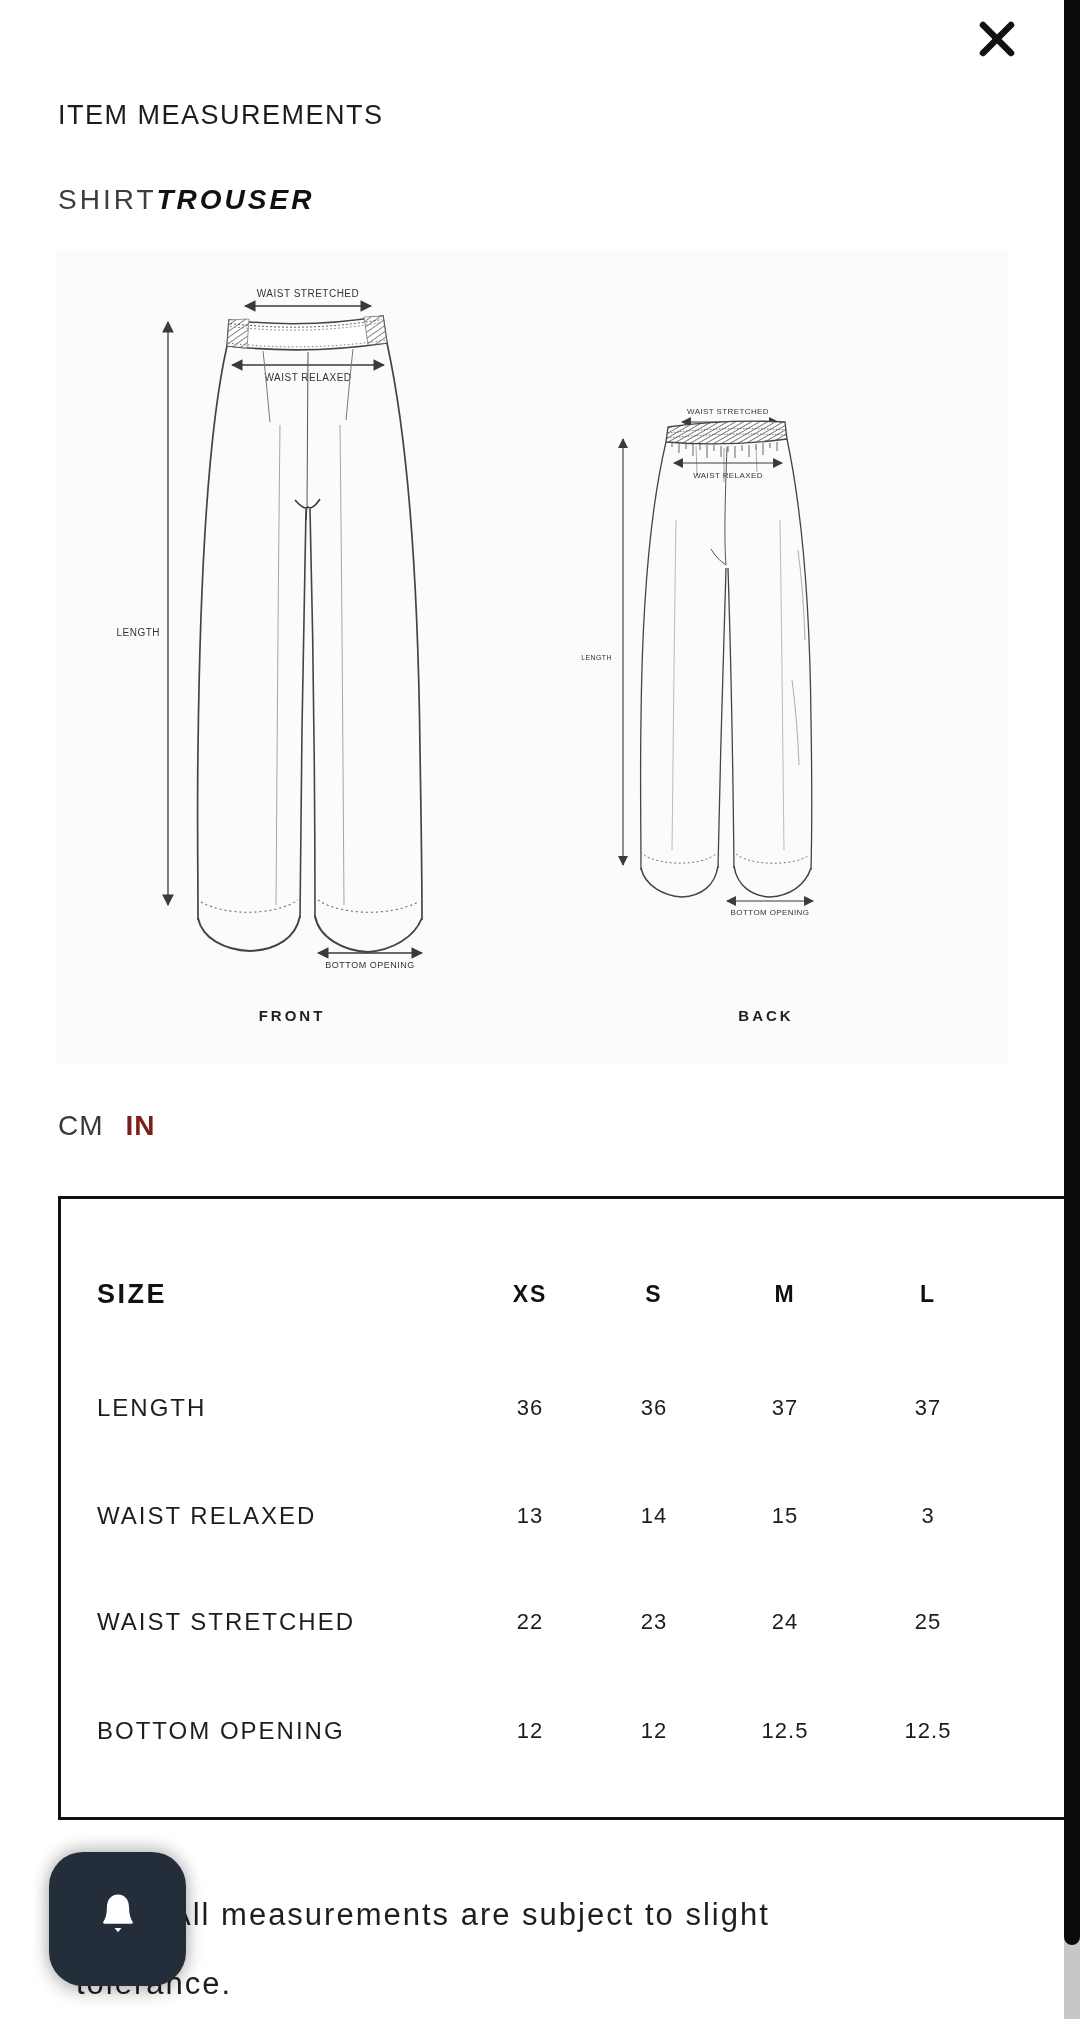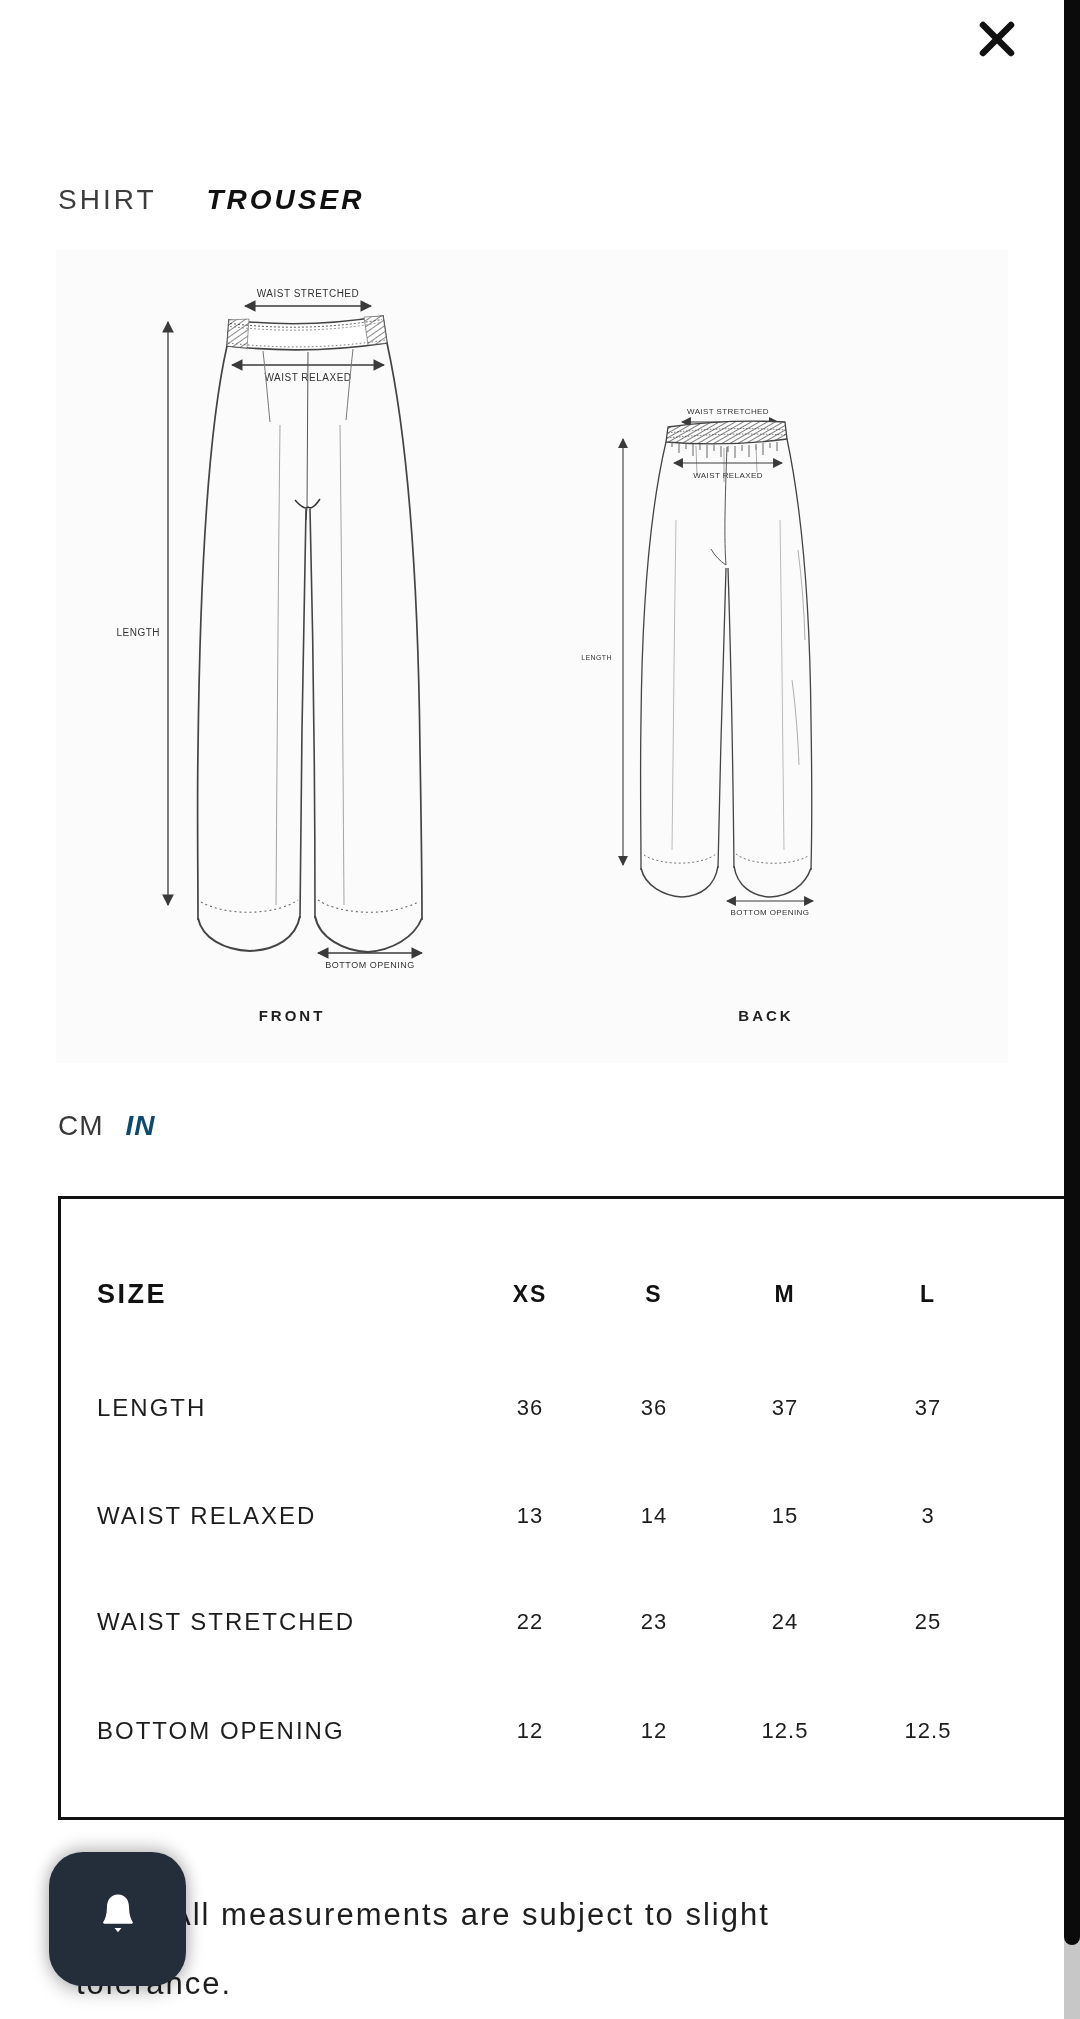--- a/index.html
+++ b/index.html
@@ -5,32 +5,32 @@
   html,body{margin:0;padding:0;background:#ffffff;}
   .screen{position:relative;width:1080px;height:2019px;background:#ffffff;overflow:hidden;
           font-family:"Liberation Sans","DejaVu Sans",sans-serif;color:#1b1b1b;}
   
   .close-btn{position:absolute;left:971px;top:14px;width:52px;height:52px;display:flex;
              align-items:center;justify-content:center;cursor:pointer;background:none;border:none;padding:0;}
   
   .page-title{position:absolute;left:58px;top:100px;font-size:27px;font-weight:500;
               letter-spacing:1.5px;color:#1c1c1c;}
   
-  .tabs{position:absolute;left:58px;top:184px;display:flex;gap:50px;font-size:28px;letter-spacing:3px;}
+  .tabs{position:absolute;left:58px;top:184px;display:flex;font-size:28px;letter-spacing:3px;}
   .tab{cursor:pointer;}
   .tab.inactive{font-weight:400;color:#3d3d3d;}
   .tab.active{font-weight:700;color:#111;font-style:italic;}
   
   .diagram{position:absolute;left:56px;top:250px;width:952px;height:813px;background:#fbfbfb;}
   .diagram svg{display:block;}
   
   .units{position:absolute;left:58px;top:1110px;display:flex;gap:22px;font-size:28px;letter-spacing:1px;}
   .unit{cursor:pointer;}
   .unit.inactive{font-weight:400;color:#383838;}
-  .unit.active{font-weight:700;color:#0c4a6e;font-style:italic;}
+  .unit.active{font-weight:700;color:#7f1d1d;}
   
   .size-table{position:absolute;left:58px;top:1196px;width:1030px;height:624px;
               border:3px solid #111;box-sizing:border-box;background:#fff;}
   .trow{position:absolute;left:0;width:100%;height:44px;display:grid;
         grid-template-columns:350px 166px 82px 180px 106px;align-items:center;
         padding-left:36px;box-sizing:border-box;}
   .trow .num{text-align:center;font-size:22px;letter-spacing:1px;color:#1d1d1d;}
   .trow .rlabel{font-size:24px;letter-spacing:2px;color:#1d1d1d;}
   .trow.head .rlabel{font-size:27px;font-weight:700;letter-spacing:2.5px;color:#111;}
   .trow.head .num{font-size:23px;font-weight:700;letter-spacing:2px;color:#111;}
@@ -57,20 +57,21 @@
 
   <button class="close-btn">
     <span>
       <svg width="44" height="44" viewBox="0 0 44 44">
         <line x1="8" y1="8" x2="36" y2="36" stroke="#111" stroke-width="6.5" stroke-linecap="round"></line>
         <line x1="36" y1="8" x2="8" y2="36" stroke="#111" stroke-width="6.5" stroke-linecap="round"></line>
       </svg>
     </span>
   </button>
 
+  <div class="page-title">ITEM MEASUREMENTS</div>
 
   <div class="tabs">
     <div class="tab inactive">SHIRT</div>
     <div class="tab active">TROUSER</div>
   </div>
 
   <div class="diagram">
     <svg width="952" height="813" viewBox="0 0 952 813">
       <defs>
         <pattern id="hatchF" width="5" height="5" patternUnits="userSpaceOnUse" patternTransform="rotate(55)">

